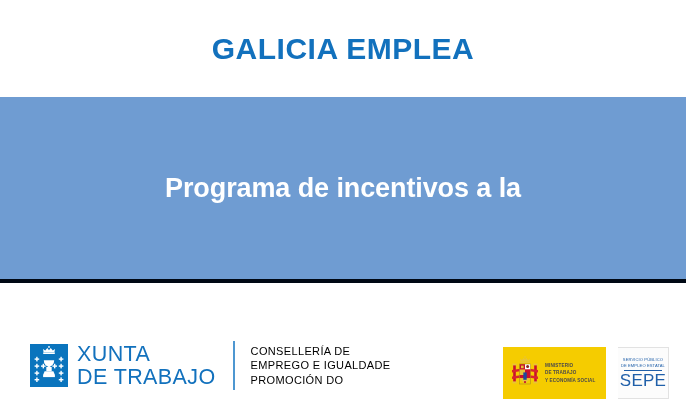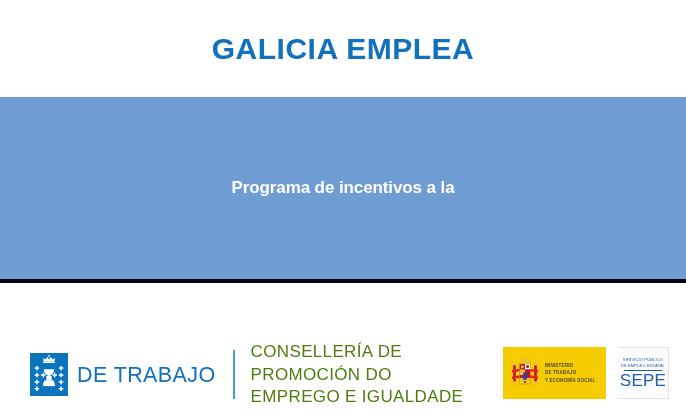--- a/index.html
+++ b/index.html
@@ -54,21 +54,21 @@
     width: 686px;
     height: 182px;
     background: #6F9CD2;
     display: flex;
     align-items: center;
     justify-content: center;
   }
   .banner-text {
     font-family: "Liberation Sans", sans-serif;
     font-weight: bold;
-    font-size: 17px;
+    font-size: 27px;
     color: #ffffff;
     text-align: center;
     line-height: 1.42;
     padding: 0 10px;
     margin: 0;
     letter-spacing: -0.1px;
   }
   .banner-line2 {
     display: block;
   }
@@ -125,23 +125,23 @@
   .lockup-divider {
     width: 2px;
     height: 49px;
     background: #4E97D1;
     margin-left: 17px;
     margin-right: 16px;
     flex: 0 0 auto;
   }
 
   .conselleria {
-    color: #4d7c0f;
-    font-family: "Liberation Sans", sans-serif;
-    font-size: 17px;
+    color: #000000;
+    font-family: "Liberation Sans", sans-serif;
+    font-size: 11px;
     line-height: 1.33;
     letter-spacing: 0.35px;
     white-space: nowrap;
   }
   .conselleria span { display: block; }
 
   
   .ministerio-block {
     position: absolute;
     left: 503px;
@@ -294,29 +294,30 @@
             </g>
             <g>
               <rect x="28.8" y="35.0" width="4.6" height="1.4"></rect>
               <rect x="30.4" y="33.4" width="1.4" height="4.6"></rect>
             </g>
           </g>
         </svg>
       </div>
 
       <div class="xunta-words">
+        <span class="l1">XUNTA</span>
         <span class="l2">DE TRABAJO</span>
       </div>
 
       <div class="lockup-divider"></div>
 
       <div class="conselleria">
         <span>CONSELLERÍA DE</span>
+        <span>EMPREGO E IGUALDADE</span>
         <span>PROMOCIÓN DO</span>
-        <span>EMPREGO E IGUALDADE</span>
       </div>
     </div>
 
     <div class="ministerio-block">
 
       <div class="ministerio-yellow">
         <svg class="coat-of-arms" viewBox="0 0 28 34" aria-hidden="true">
 
           <g>
             <rect x="2.2" y="9" width="2.6" height="17" fill="#C8102E"></rect>

